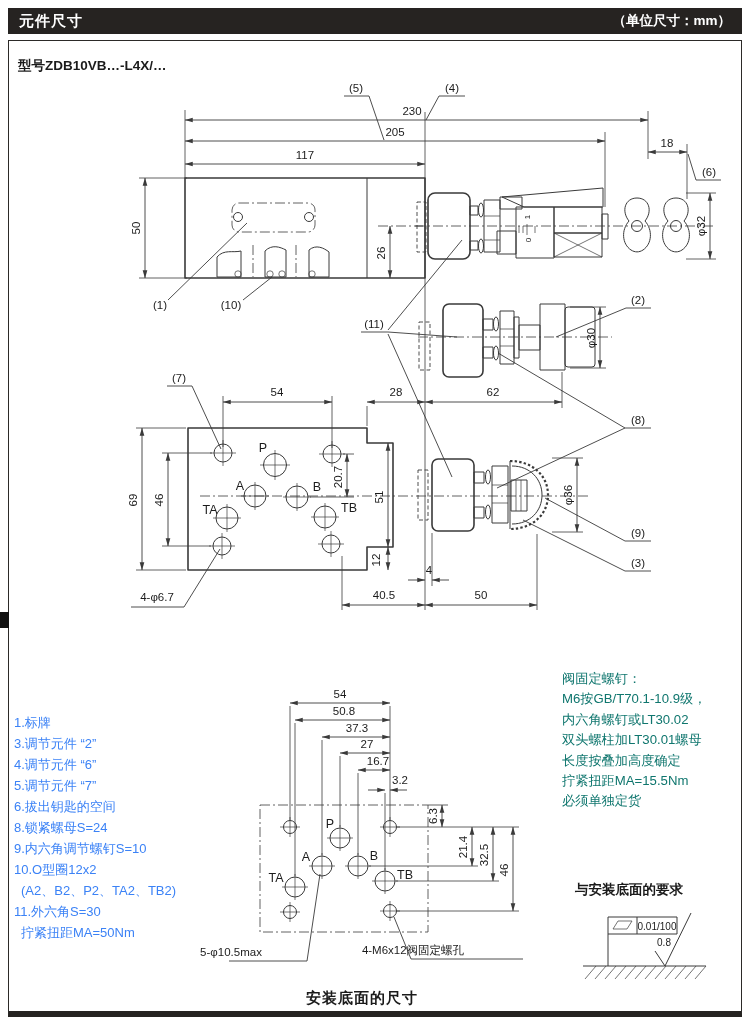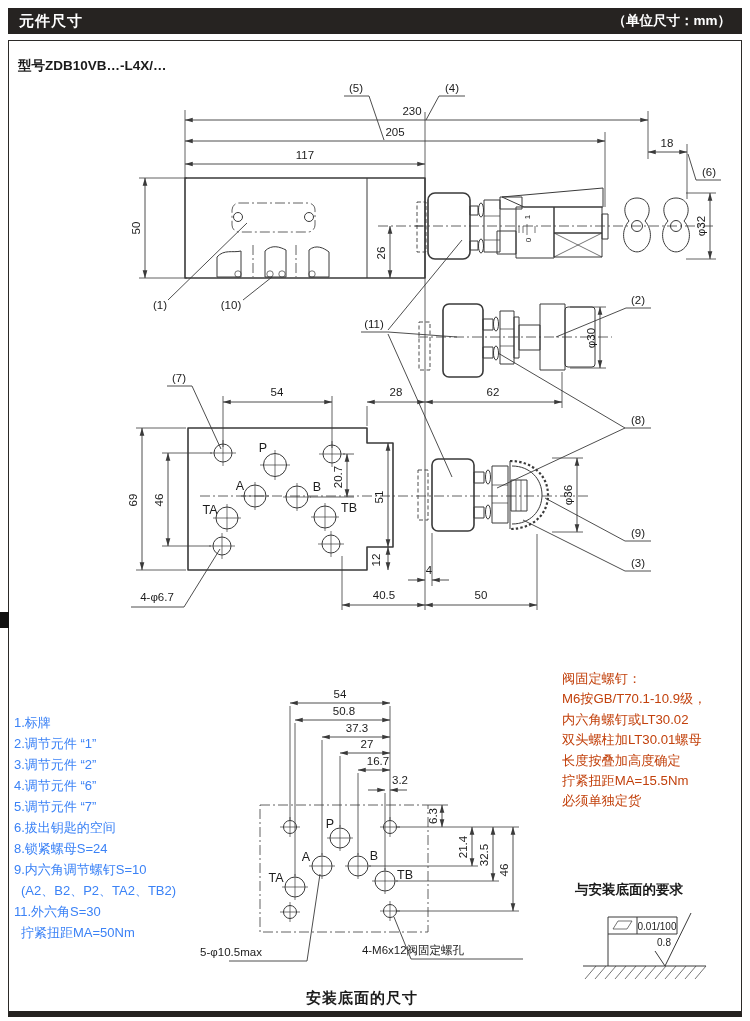--- a/index.html
+++ b/index.html
@@ -10,21 +10,21 @@
        padding:8px 11px;box-sizing:border-box;}
   .hdr .t{font-size:15px;font-weight:bold;letter-spacing:1px;}
   .hdr .u{font-size:13.5px;font-weight:bold;}
   .frame{position:absolute;left:8px;top:40px;width:734px;height:977px;box-sizing:border-box;
          border-left:1.5px solid #2c2a28;border-right:1.5px solid #2c2a28;
          border-top:1.5px solid #2c2a28;border-bottom:6px solid #262321;}
   .model{position:absolute;left:18px;top:57px;font-size:13.5px;font-weight:bold;}
   .tab{position:absolute;left:0;top:612px;width:9px;height:16px;background:#111;}
   .notes{position:absolute;left:14px;top:712px;font-size:13px;line-height:21px;color:#3b82f6;}
   .notes .ind{padding-left:7px;}
-  .screw{position:absolute;left:562px;top:669px;font-size:13.2px;line-height:20.4px;color:#c2410c;}
+  .screw{position:absolute;left:562px;top:669px;font-size:13.2px;line-height:20.4px;color:#0f766e;}
   .surft{position:absolute;left:575px;top:881px;font-size:13.5px;font-weight:bold;}
   .capt{position:absolute;left:306px;top:964px;font-size:15px;font-weight:bold;letter-spacing:1px;margin-top:25px;}
   svg{position:absolute;left:0;top:0;}
   svg text{font-family:"Liberation Sans",sans-serif;fill:#1b1b1b;text-anchor:middle;}
   .dt{font-size:11.5px;}
   .pt{font-size:12.5px;}
   .st{font-size:8px;}
   .tt{font-size:10px;}
   .ol{fill:none;stroke:#3a3a3a;stroke-width:1.6;stroke-linejoin:round;}
   .ml{fill:none;stroke:#3a3a3a;stroke-width:1;stroke-linejoin:round;}
@@ -422,27 +422,27 @@
         <line x1="665" y1="979" x2="676" y2="966"></line>
           <line x1="675" y1="979" x2="686" y2="966"></line>
         <line x1="685" y1="979" x2="696" y2="966"></line>
           <line x1="695" y1="979" x2="706" y2="966"></line>
       </g>
     </g>
   </svg>
 
   <div class="notes">
     <div>1.标牌</div>
-    <div>2.调节元件 “1”</div>
     <div>3.调节元件 “2”</div>
     <div>4.调节元件 “6”</div>
     <div>5.调节元件 “7”</div>
     <div>6.拔出钥匙的空间</div>
     <div>8.锁紧螺母S=24</div>
     <div>9.内六角调节螺钉S=10</div>
+    <div>10.O型圈12x2</div>
     <div class="ind">(A2、B2、P2、TA2、TB2)</div>
     <div>11.外六角S=30</div>
     <div class="ind">拧紧扭距MA=50Nm</div>
   </div>
 
   <div class="screw">
     <div>阀固定螺钉：</div>
     <div>M6按GB/T70.1-10.9级，</div>
     <div>内六角螺钉或LT30.02</div>
     <div>双头螺柱加LT30.01螺母</div>

